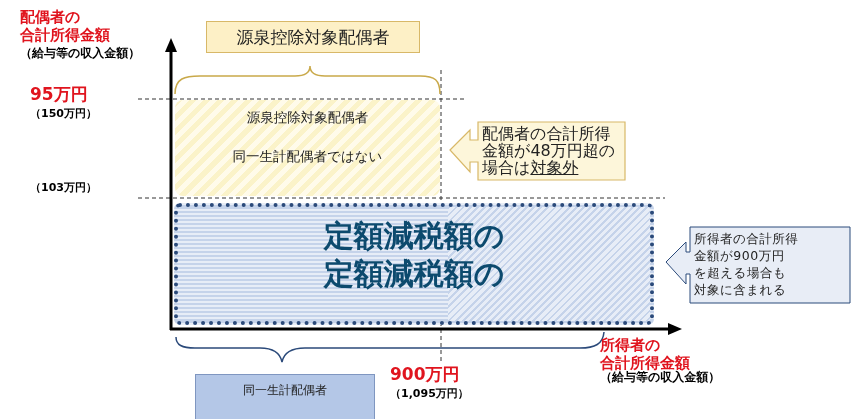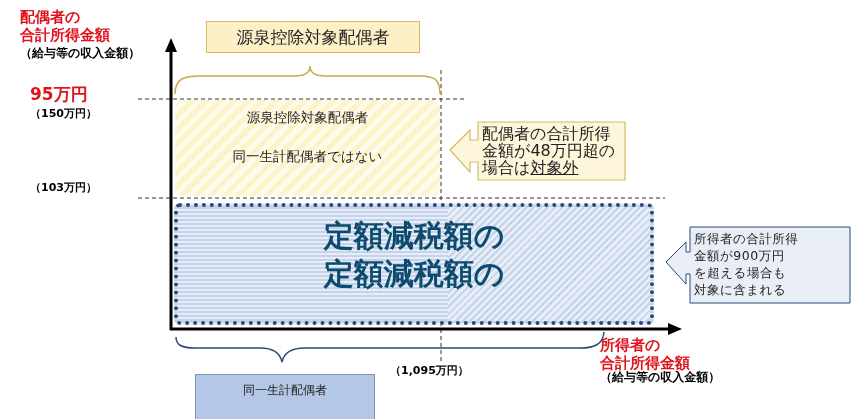--- a/index.html
+++ b/index.html
@@ -113,20 +113,21 @@
 <div class="abs callout-b-text">
   <div>所得者の合計所得</div>
   <div>金額が900万円</div>
   <div>を超える場合も</div>
   <div>対象に含まれる</div>
 </div>
 
 <div class="abs bottombox">同一生計配偶者</div>
 
 <div class="abs xtick center">
+  <div class="tick-main red">900万円</div>
   <div class="tick-sub gray">（1,095万円）</div>
 </div>
 
 <div class="abs xlabel-title red center">
   <div>所得者の</div>
   <div>合計所得金額</div>
 </div>
 <div class="abs xlabel-sub gray center">（給与等の収入金額）</div>
 
 </body></html>

